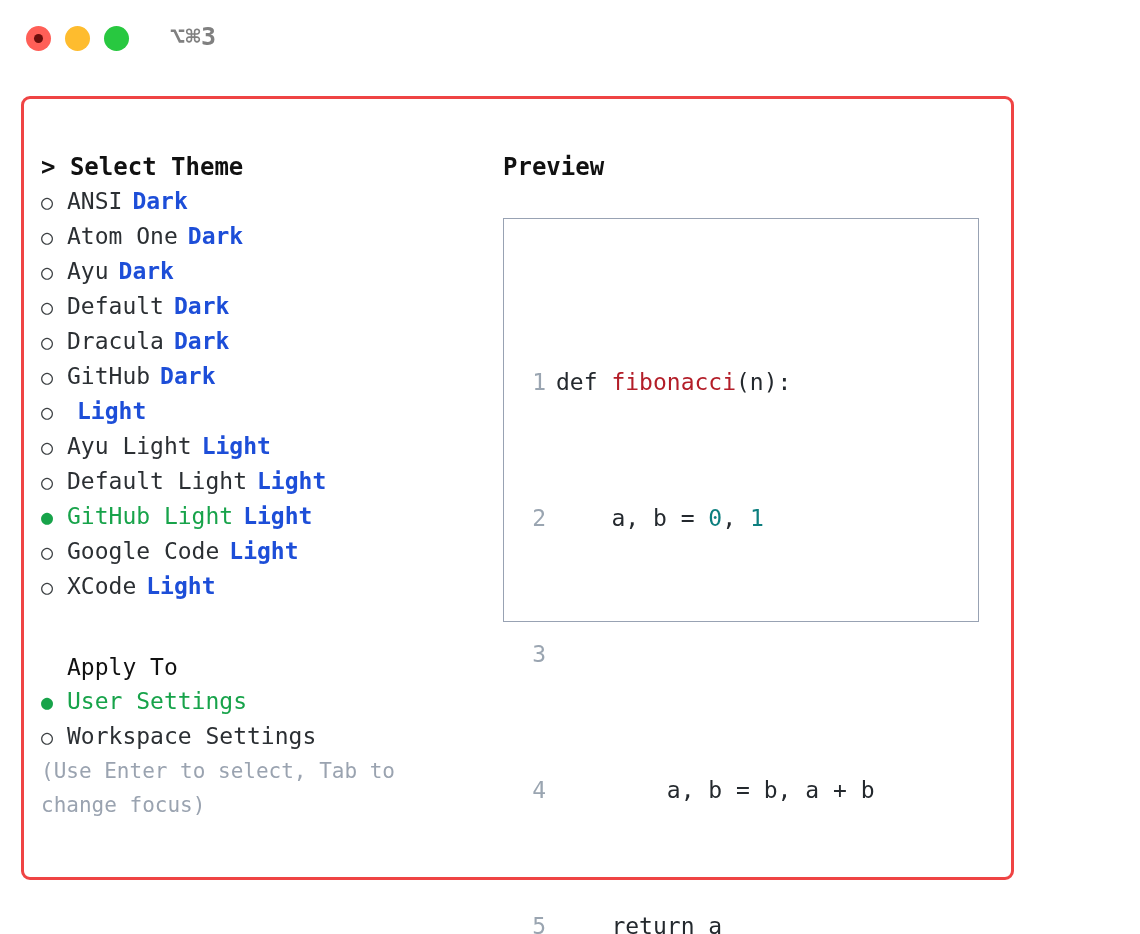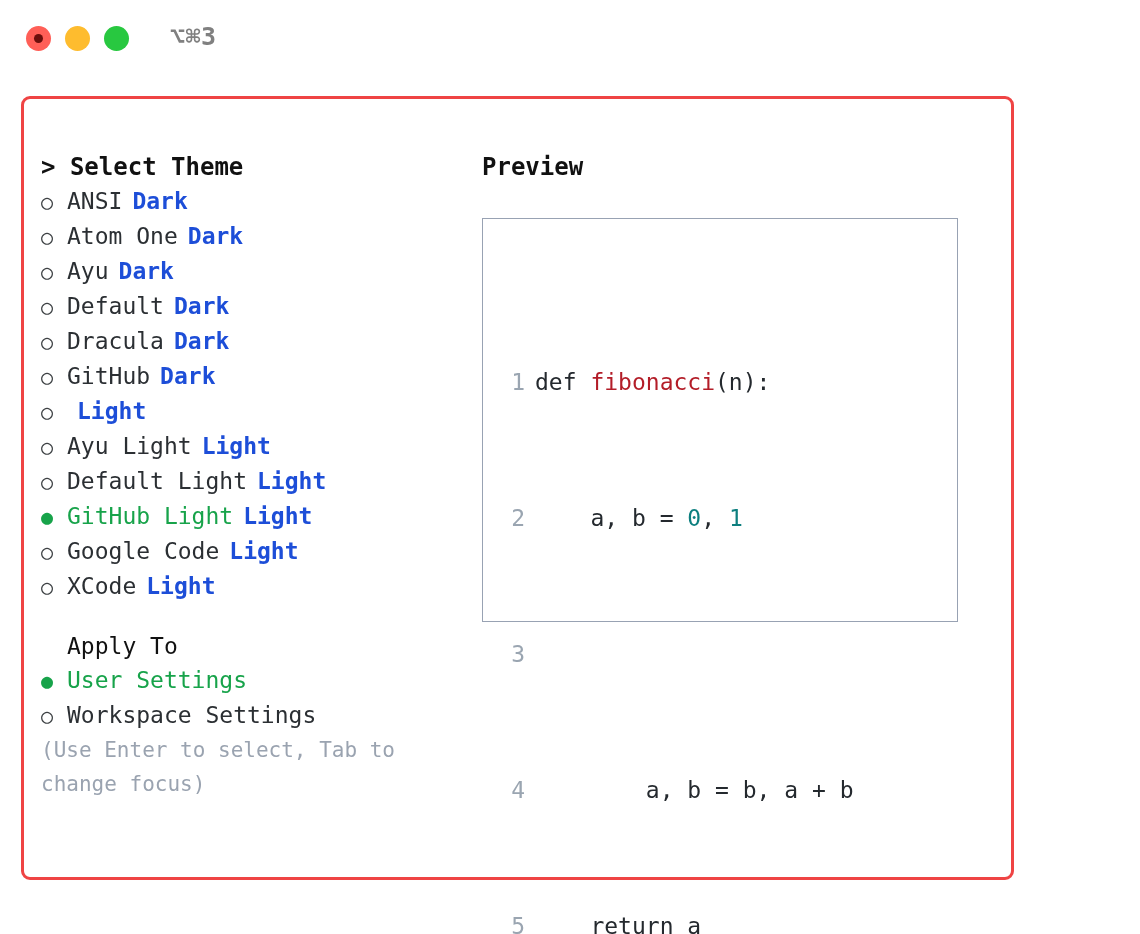--- a/index.html
+++ b/index.html
@@ -126,41 +126,41 @@
   }
   .row.selected .row-label {
     color: #17a34a;
   }
   .row-kind {
     color: #1d4ed8;
     margin-left: 10px;
     font-weight: bold;
   }
 
-  .apply-block { margin-top: 25px; }
+  .apply-block { margin-top: 46px; }
   .apply-title {
     font-size: 23px;
     color: #111111;
     line-height: 34px;
     margin-left: 26px;
     white-space: pre;
   }
 
   .hint {
     font-size: 21px;
     color: #9aa3b0;
     line-height: 34px;
     width: 400px;
     white-space: pre-wrap;
   }
 
   
   .right-col {
     position: absolute;
-    left: 458px;
+    left: 479px;
     top: 51px;
     width: 490px;
   }
   .preview-title {
     font-size: 24px;
     font-weight: bold;
     color: #111111;
     line-height: 34px;
     white-space: pre;
   }

